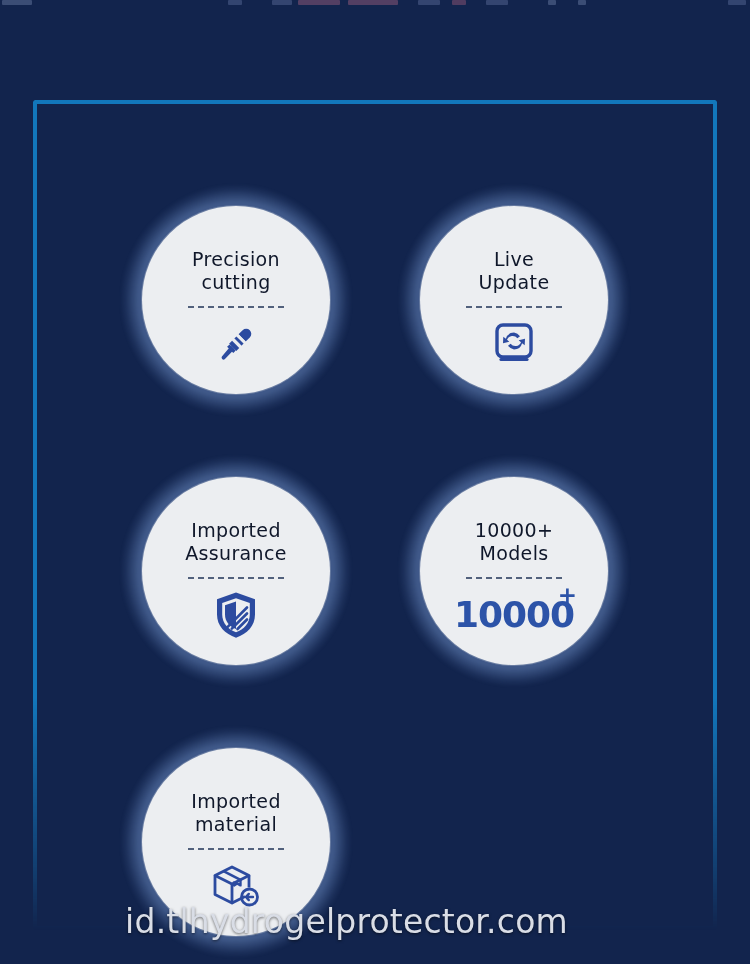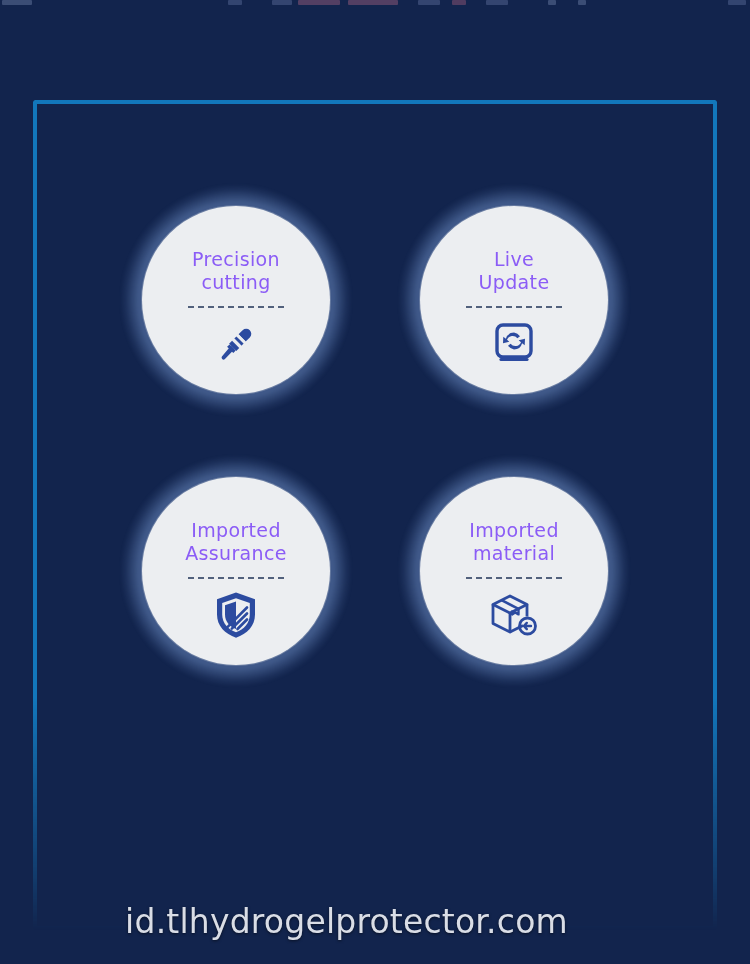--- a/index.html
+++ b/index.html
@@ -92,21 +92,21 @@
     background: #eceef1;
     display: flex;
     flex-direction: column;
     align-items: center;
     justify-content: flex-start;
     padding-top: 42px;
     box-shadow: 0 0 0 1px rgba(255,255,255,.22);
   }
 
   .feature-title {
-    color: #8b5cf6;
+    color: #0f172a;
     font-size: 19px;
     line-height: 23px;
     font-weight: 500;
     letter-spacing: .35px;
     text-align: center;
     width: 178px;
     white-space: pre-line;
   }
 
   .feature-divider {
@@ -224,20 +224,33 @@
             <path d="M23 2.5 4 9.2v15.4c0 11.3 7.9 19.6 19 23.1 11.1-3.5 19-11.8 19-23.1V9.2L23 2.5z" fill="#2c4ba0"></path>
             <path d="M23 8.2 9.2 13.1v11.4c0 8.6 5.9 14.9 13.8 17.7 7.9-2.8 13.8-9.1 13.8-17.7V13.1L23 8.2z" fill="#eceef1"></path>
             <path d="M23 11.4 12 15.3v9.2c0 7 4.6 12.2 11 14.6V11.4z" fill="#2c4ba0"></path>
             <path d="M34 17.5 14.2 37.3M34 23.5 18.8 38.7M34 29.5 24.5 39" stroke="#2c4ba0" stroke-width="2.6" stroke-linecap="round"></path>
           </svg>
         </div>
       </div>
     </div>
     <div class="feature-card">
       <div class="feature-disc">
+        <div class="feature-title">10000+
+Models</div>
+        <div class="feature-divider"></div>
+        <div class="feature-icon">
+          <div class="stat-wrap">
+            <span class="stat-number">10000</span>
+            <span class="stat-plus">+</span>
+          </div>
+        </div>
+      </div>
+    </div>
+    <div class="feature-card">
+      <div class="feature-disc">
         <div class="feature-title">Imported
 material</div>
         <div class="feature-divider"></div>
         <div class="feature-icon">
           <svg width="50" height="48" viewBox="0 0 50 48" fill="none">
             <path d="M4 13.5 21 5l17 8.5L21 22 4 13.5z" stroke="#2c4ba0" stroke-width="2.8" stroke-linejoin="round"></path>
             <path d="M4 13.5v19L21 41V22" stroke="#2c4ba0" stroke-width="2.8" stroke-linejoin="round"></path>
             <path d="M38 13.5v12" stroke="#2c4ba0" stroke-width="2.8" stroke-linejoin="round"></path>
             <path d="M21 41l13-6.5" stroke="#2c4ba0" stroke-width="2.8" stroke-linejoin="round"></path>
             <path d="M12.5 9.2 29.5 17.8" stroke="#2c4ba0" stroke-width="2.6"></path>

